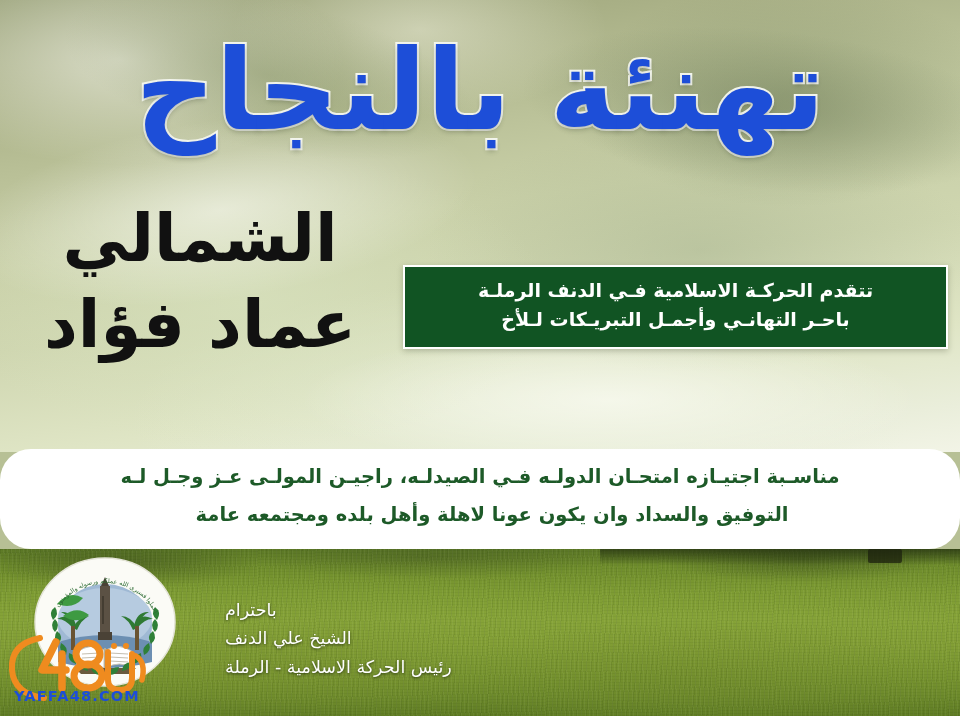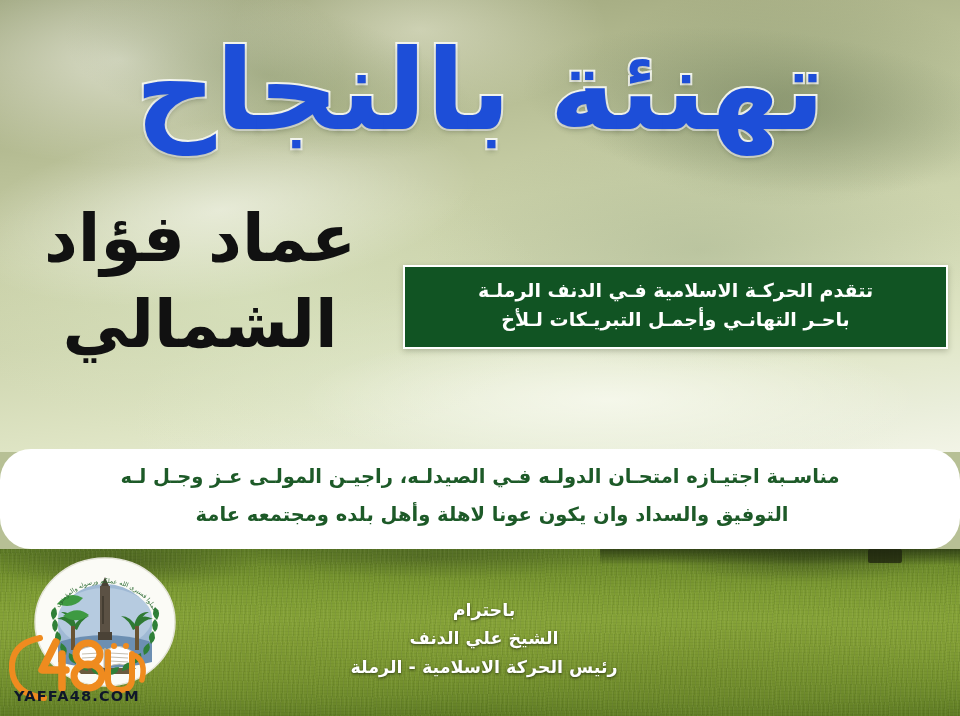--- a/index.html
+++ b/index.html
@@ -163,27 +163,27 @@
     font-weight: bold;
     font-size: 19px;
     line-height: 1.55;
     text-align: center;
     white-space: nowrap;
   }
 
   
   .signature {
     position: absolute;
-    left: 234px; top: 596px;
+    left: 225px; top: 596px;
     width: 500px;
-    text-align: center;
+    text-align: left;
     direction: rtl;
     z-index: 6;
     color: #ffffff;
-    font-weight: bold;
+    font-weight: normal;
     text-shadow: 0 1px 3px rgba(20,30,10,0.75);
   }
   .sig-line { font-size: 17.5px; line-height: 1.62; }
 
   
   .emblem {
     position: absolute;
     left: 33px; top: 556px;
     width: 145px; height: 132px;
     z-index: 7;
@@ -195,21 +195,21 @@
     left: 4px; top: 622px;
     width: 150px; height: 90px;
     z-index: 8;
   }
   .wm-text {
     position: absolute;
     left: 10px; top: 66px;
     width: 130px;
     font-size: 14.5px;
     font-weight: bold;
-    color: #0f172a;
+    color: #1d4ed8;
     letter-spacing: 1.2px;
     text-align: left;
     font-family: "DejaVu Sans", "Liberation Sans", sans-serif;
   }
 </style>
 </head>
 <body>
 
 <div class="poster">
 
@@ -222,22 +222,22 @@
 
   <div class="grass">
     <div class="grass-tex"></div>
     <div class="grass-dark-strip"></div>
     <div class="grass-post"></div>
   </div>
 
   <div class="title">تهنئة بالنجاح</div>
 
   <div class="name-block">
+    <div class="name-line">الشمالي</div>
     <div class="name-line">عماد فؤاد</div>
-    <div class="name-line">الشمالي</div>
   </div>
 
   <div class="green-box">
     <div class="green-line">تتقدم الحركـة الاسلامية فـي الدنف الرملـة</div>
     <div class="green-line">باحـر  التهانـي  وأجمـل  التبريـكات  لـلأخ</div>
   </div>
 
   <div class="white-band">
     <div class="bandline bl1">مناسـبة اجتيـازه امتحـان الدولـه فـي الصيدلـه، راجيـن المولـى عـز وجـل لـه</div>
     <div class="bandline bl2">التوفيق والسداد وان يكون عونا لاهلة وأهل بلده ومجتمعه عامة</div>

